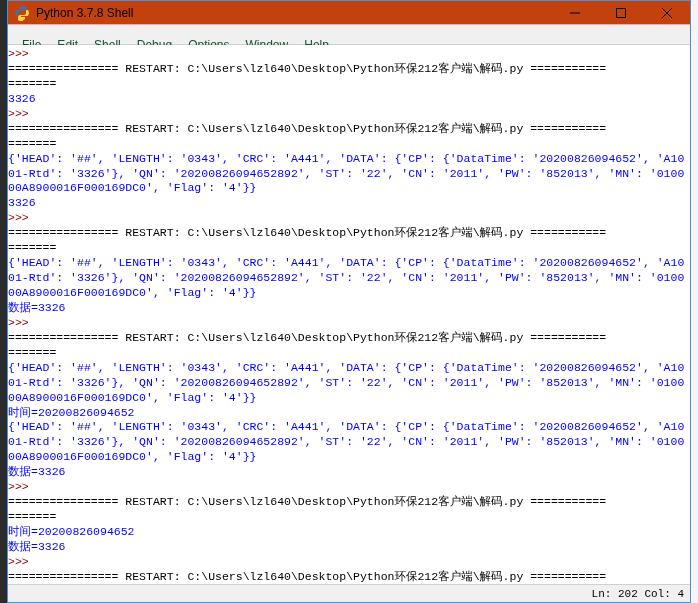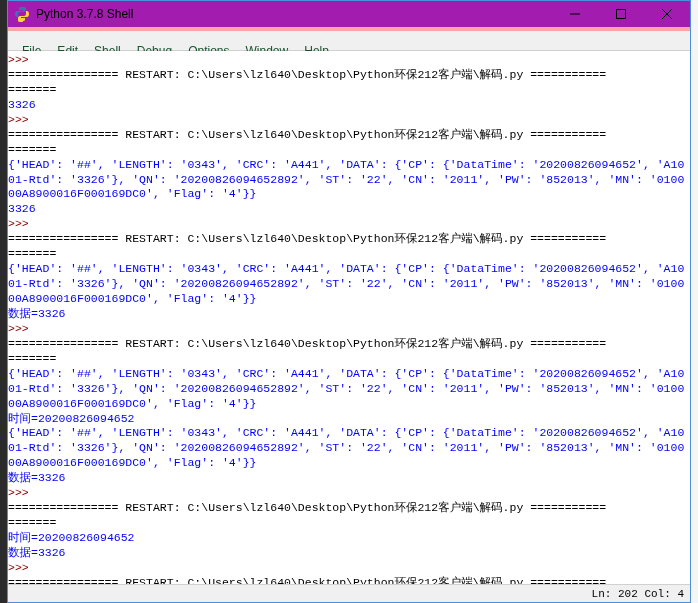--- a/index.html
+++ b/index.html
@@ -16,26 +16,26 @@
   left: 7px;
   top: 0;
   width: 684px;
   height: 603px;
   background: #fff;
   border: 1px solid #4a90d9;
   display: flex;
   flex-direction: column;
 }
 .titlebar {
-  height: 30px;
-  background: #a21caf;
+  height: 24px;
+  background: #c2410c;
   display: flex;
   align-items: center;
   padding: 0 0 0 6px;
-  border-bottom: 4px solid #fca5a5;
+  border-bottom: 1px solid #fca5a5;
 }
 .titlebar .icon {
   width: 16px;
   height: 16px;
   margin-right: 6px;
   display: inline-flex;
   align-items: center;
   justify-content: center;
 }
 .titlebar .title {

